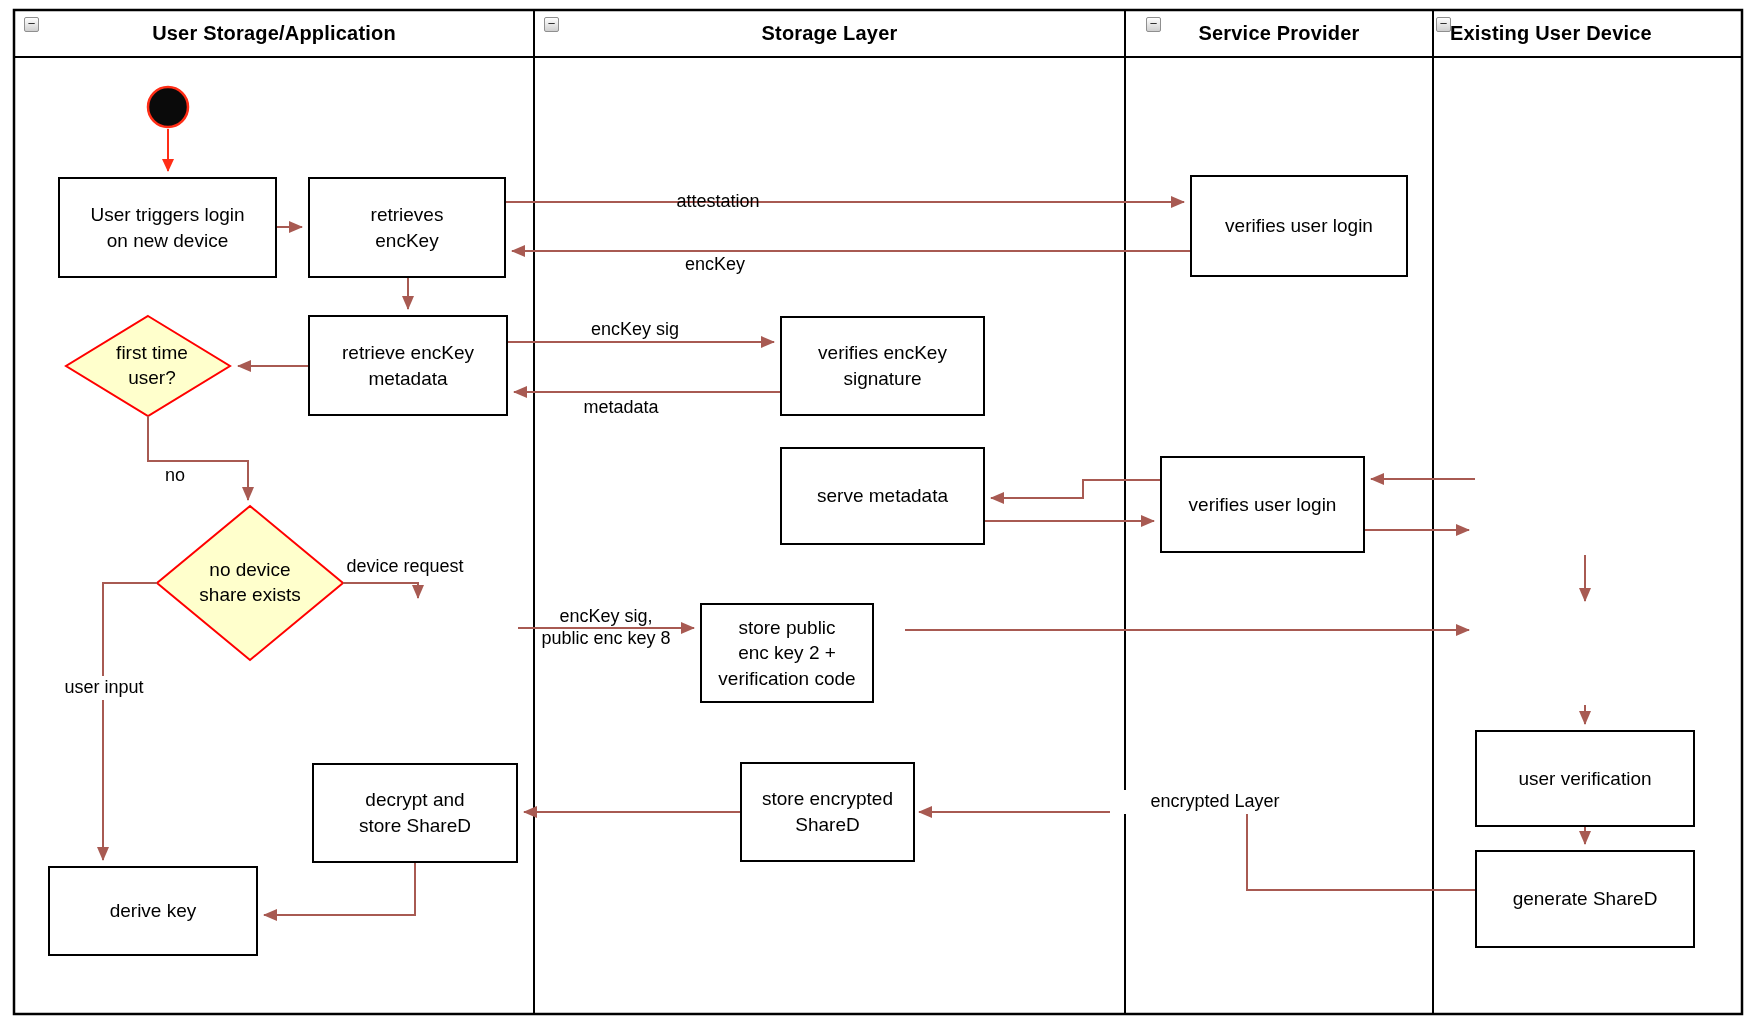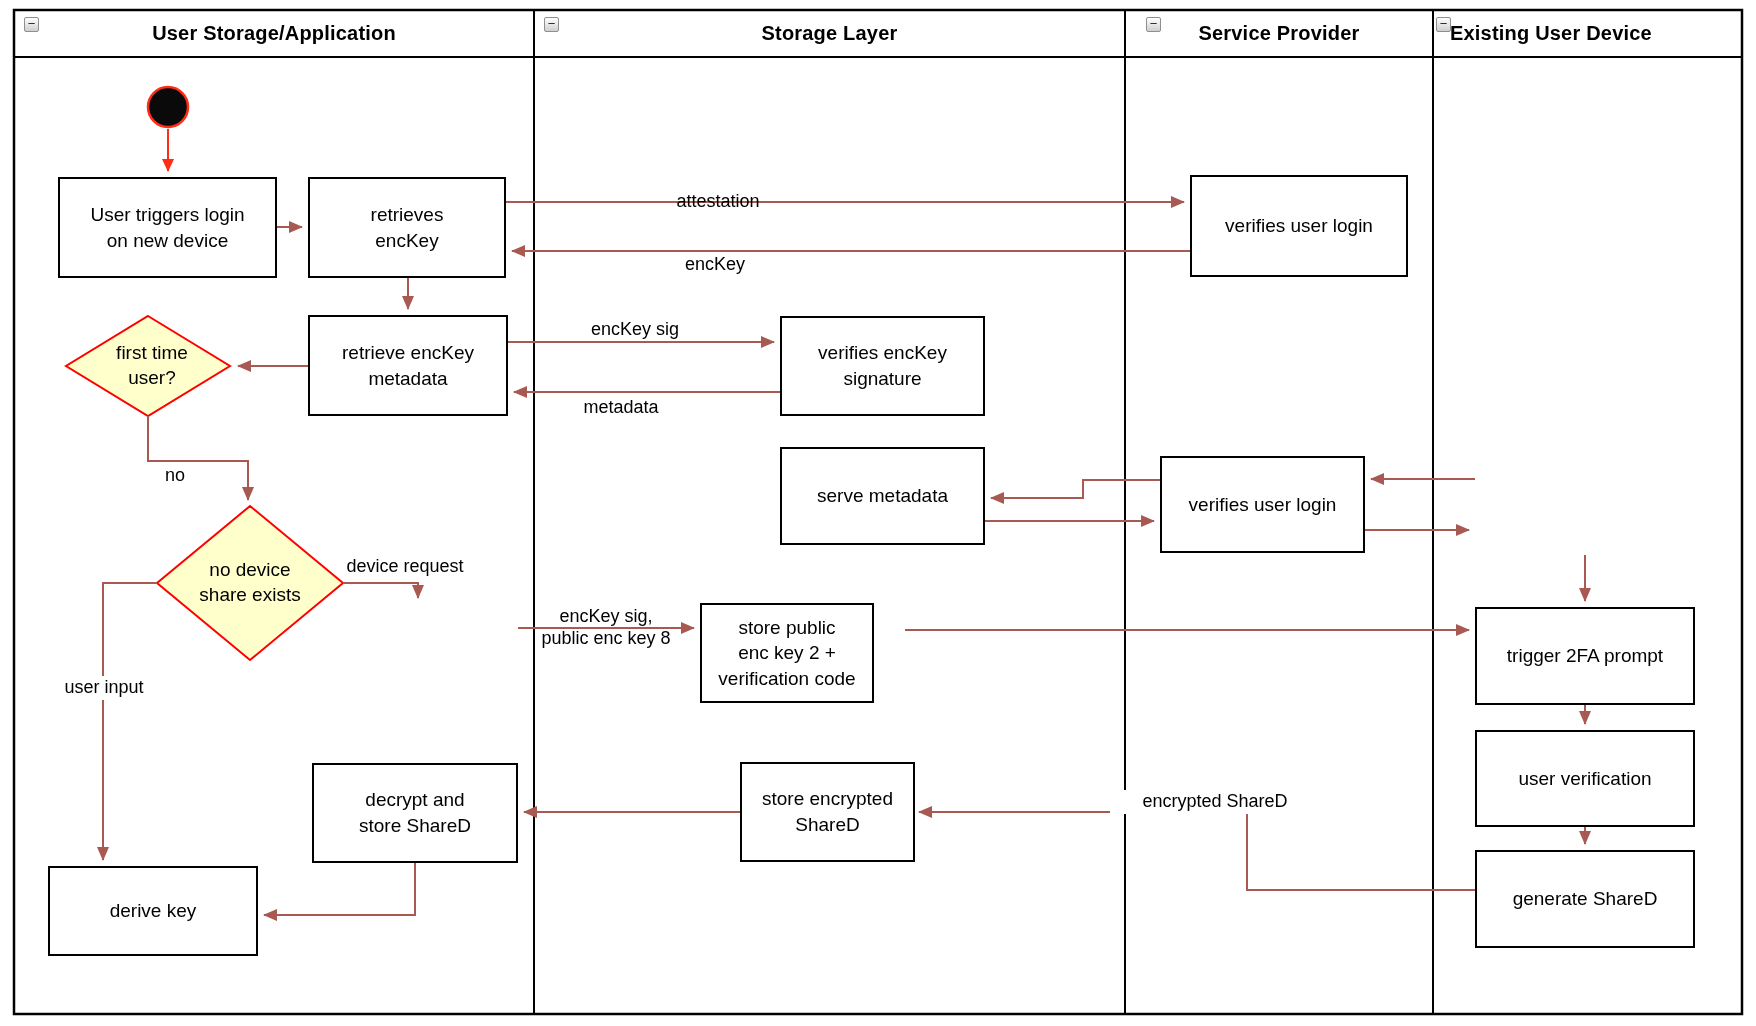--- a/index.html
+++ b/index.html
@@ -126,28 +126,27 @@
   <div class="abs node" style="left:780px;top:447px;width:205px;height:98px;">serve metadata</div>
   <div class="abs node" style="left:700px;top:603px;width:174px;height:100px;">store public
 enc key 2 +
 verification code</div>
   <div class="abs node" style="left:740px;top:762px;width:175px;height:100px;">store encrypted
 ShareD</div>
 
   <div class="abs node" style="left:1190px;top:175px;width:218px;height:102px;">verifies user login</div>
   <div class="abs node" style="left:1160px;top:456px;width:205px;height:97px;">verifies user login</div>
 
-  <div class="abs node" style="left:1475px;top:607px;width:220px;height:98px;">trigger 2FA prompt</div>
   <div class="abs node" style="left:1475px;top:730px;width:220px;height:97px;">user verification</div>
   <div class="abs node" style="left:1475px;top:850px;width:220px;height:98px;">generate ShareD</div>
 
   <div class="abs elabel" style="left:640px;top:190px;width:156px;height:24px;">attestation</div>
   <div class="abs elabel" style="left:660px;top:253px;width:110px;height:24px;">encKey</div>
   <div class="abs elabel" style="left:560px;top:318px;width:150px;height:24px;">encKey sig</div>
   <div class="abs elabel" style="left:556px;top:396px;width:130px;height:24px;">metadata</div>
   <div class="abs elabel bg" style="left:156px;top:449px;width:38px;height:24px;margin-top:15px;">no</div>
   <div class="abs elabel" style="left:330px;top:555px;width:150px;height:24px;">device request</div>
   <div class="abs elabel" style="left:528px;top:602px;width:156px;height:52px;">encKey sig,
 public enc key 8</div>
   <div class="abs elabel bg" style="left:48px;top:676px;width:112px;height:24px;">user input</div>
-  <div class="abs elabel bg" style="left:1110px;top:790px;width:210px;height:24px;">encrypted ShareD</div>
+  <div class="abs elabel bg" style="left:1110px;top:790px;width:210px;height:24px;">encrypted Layer</div>
 
 </div>
 
 </body></html>

